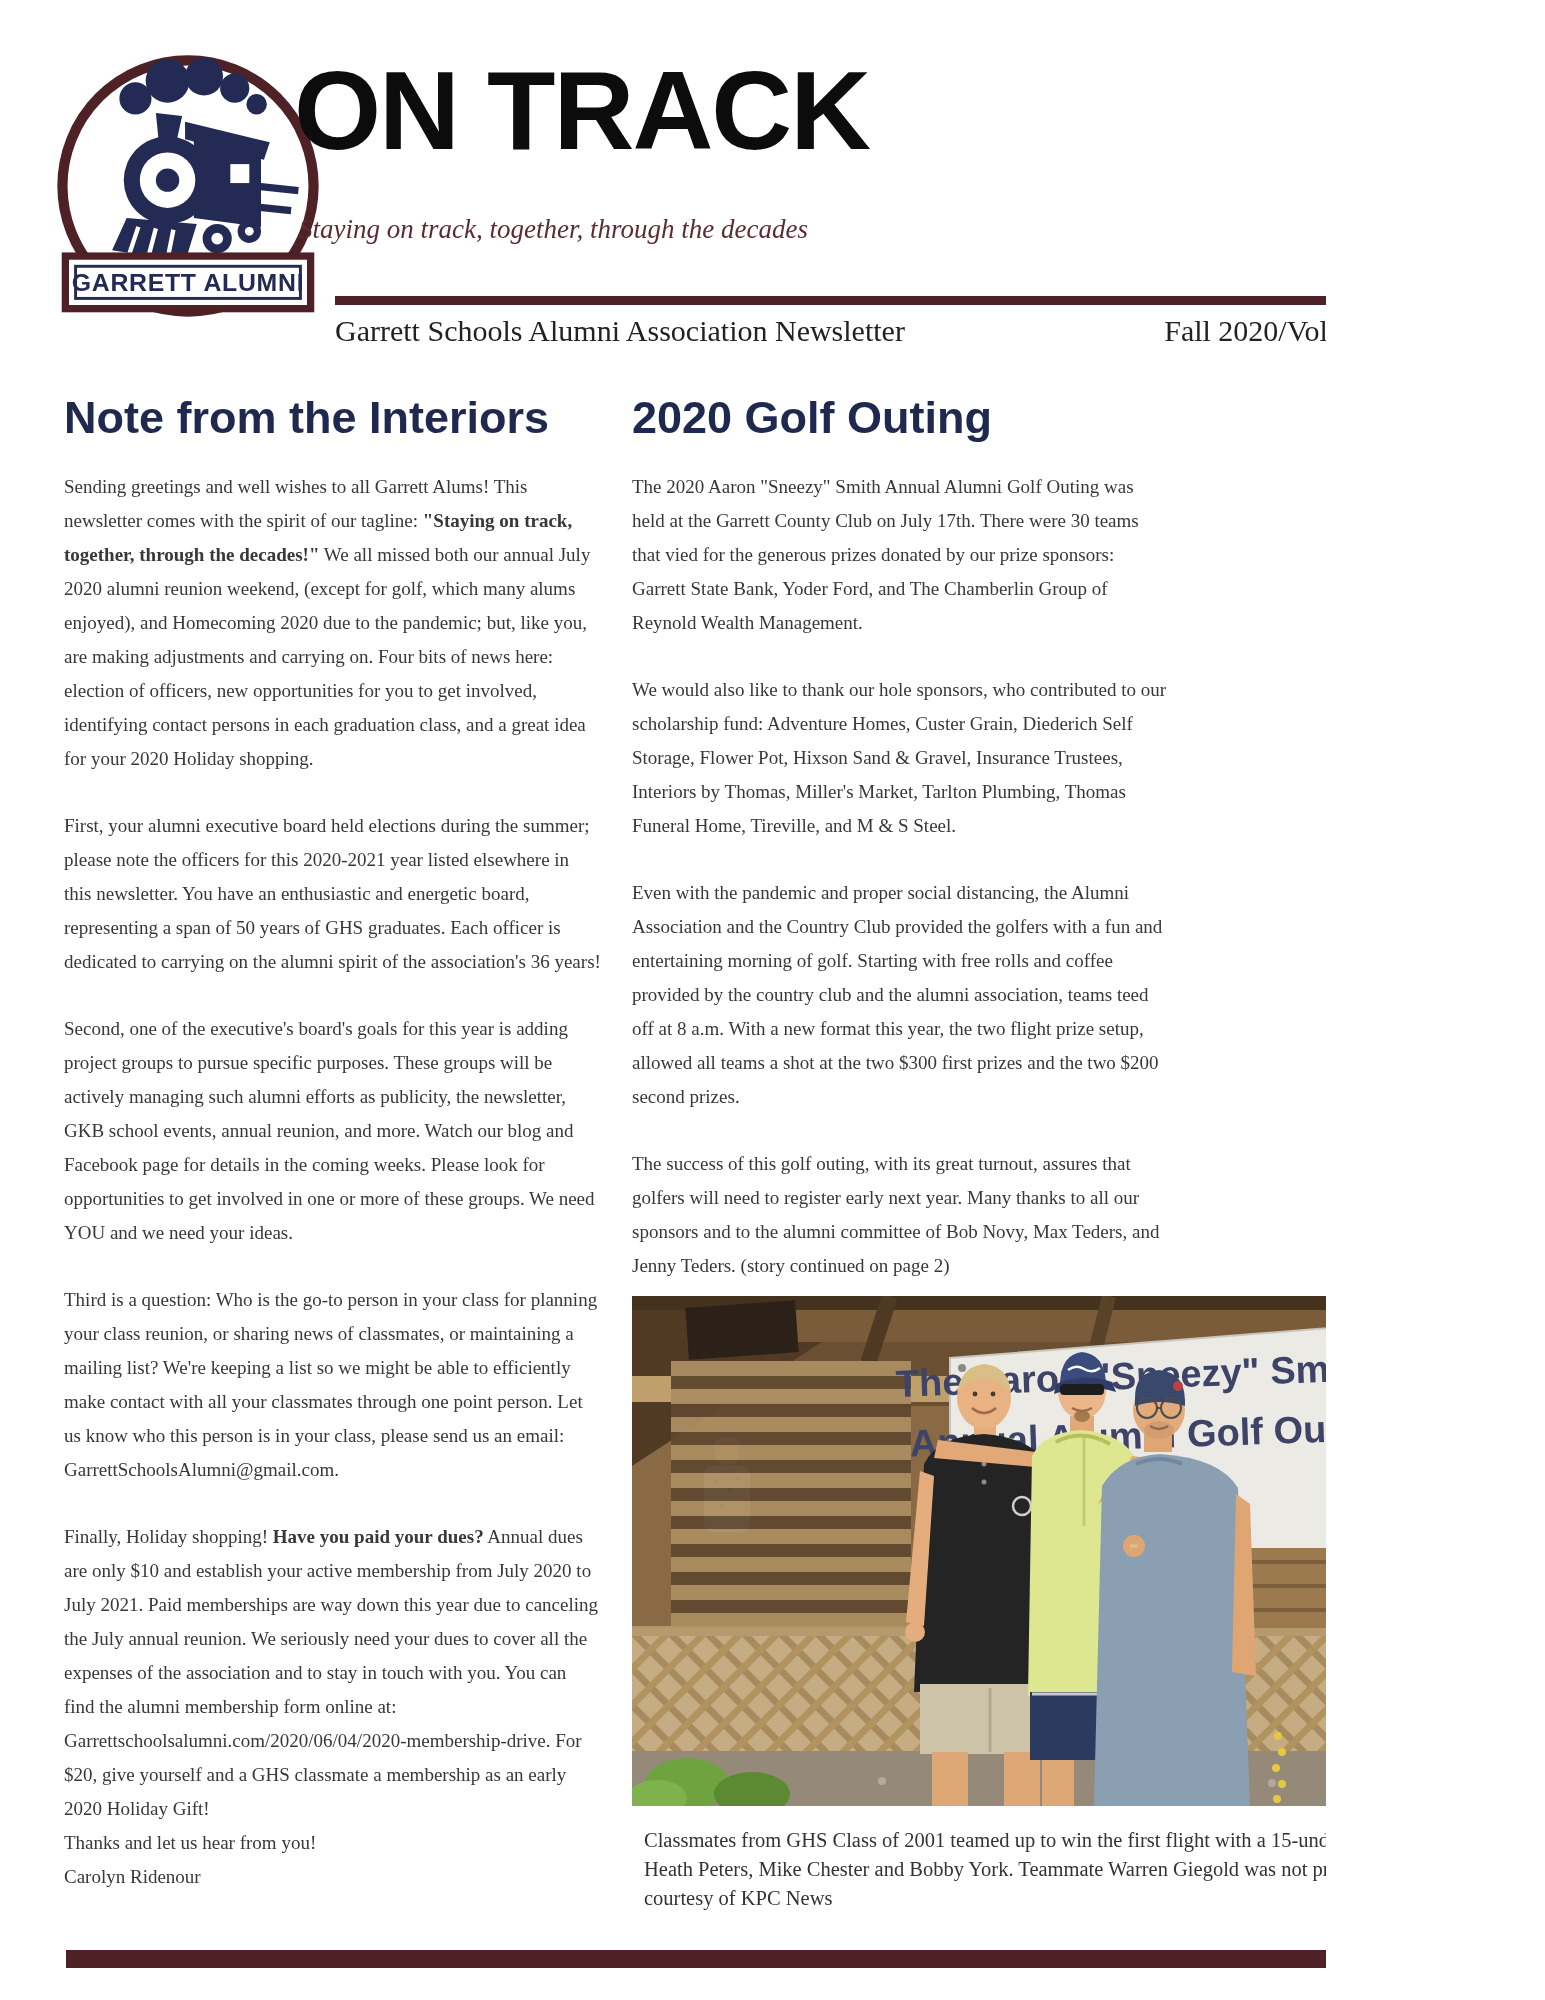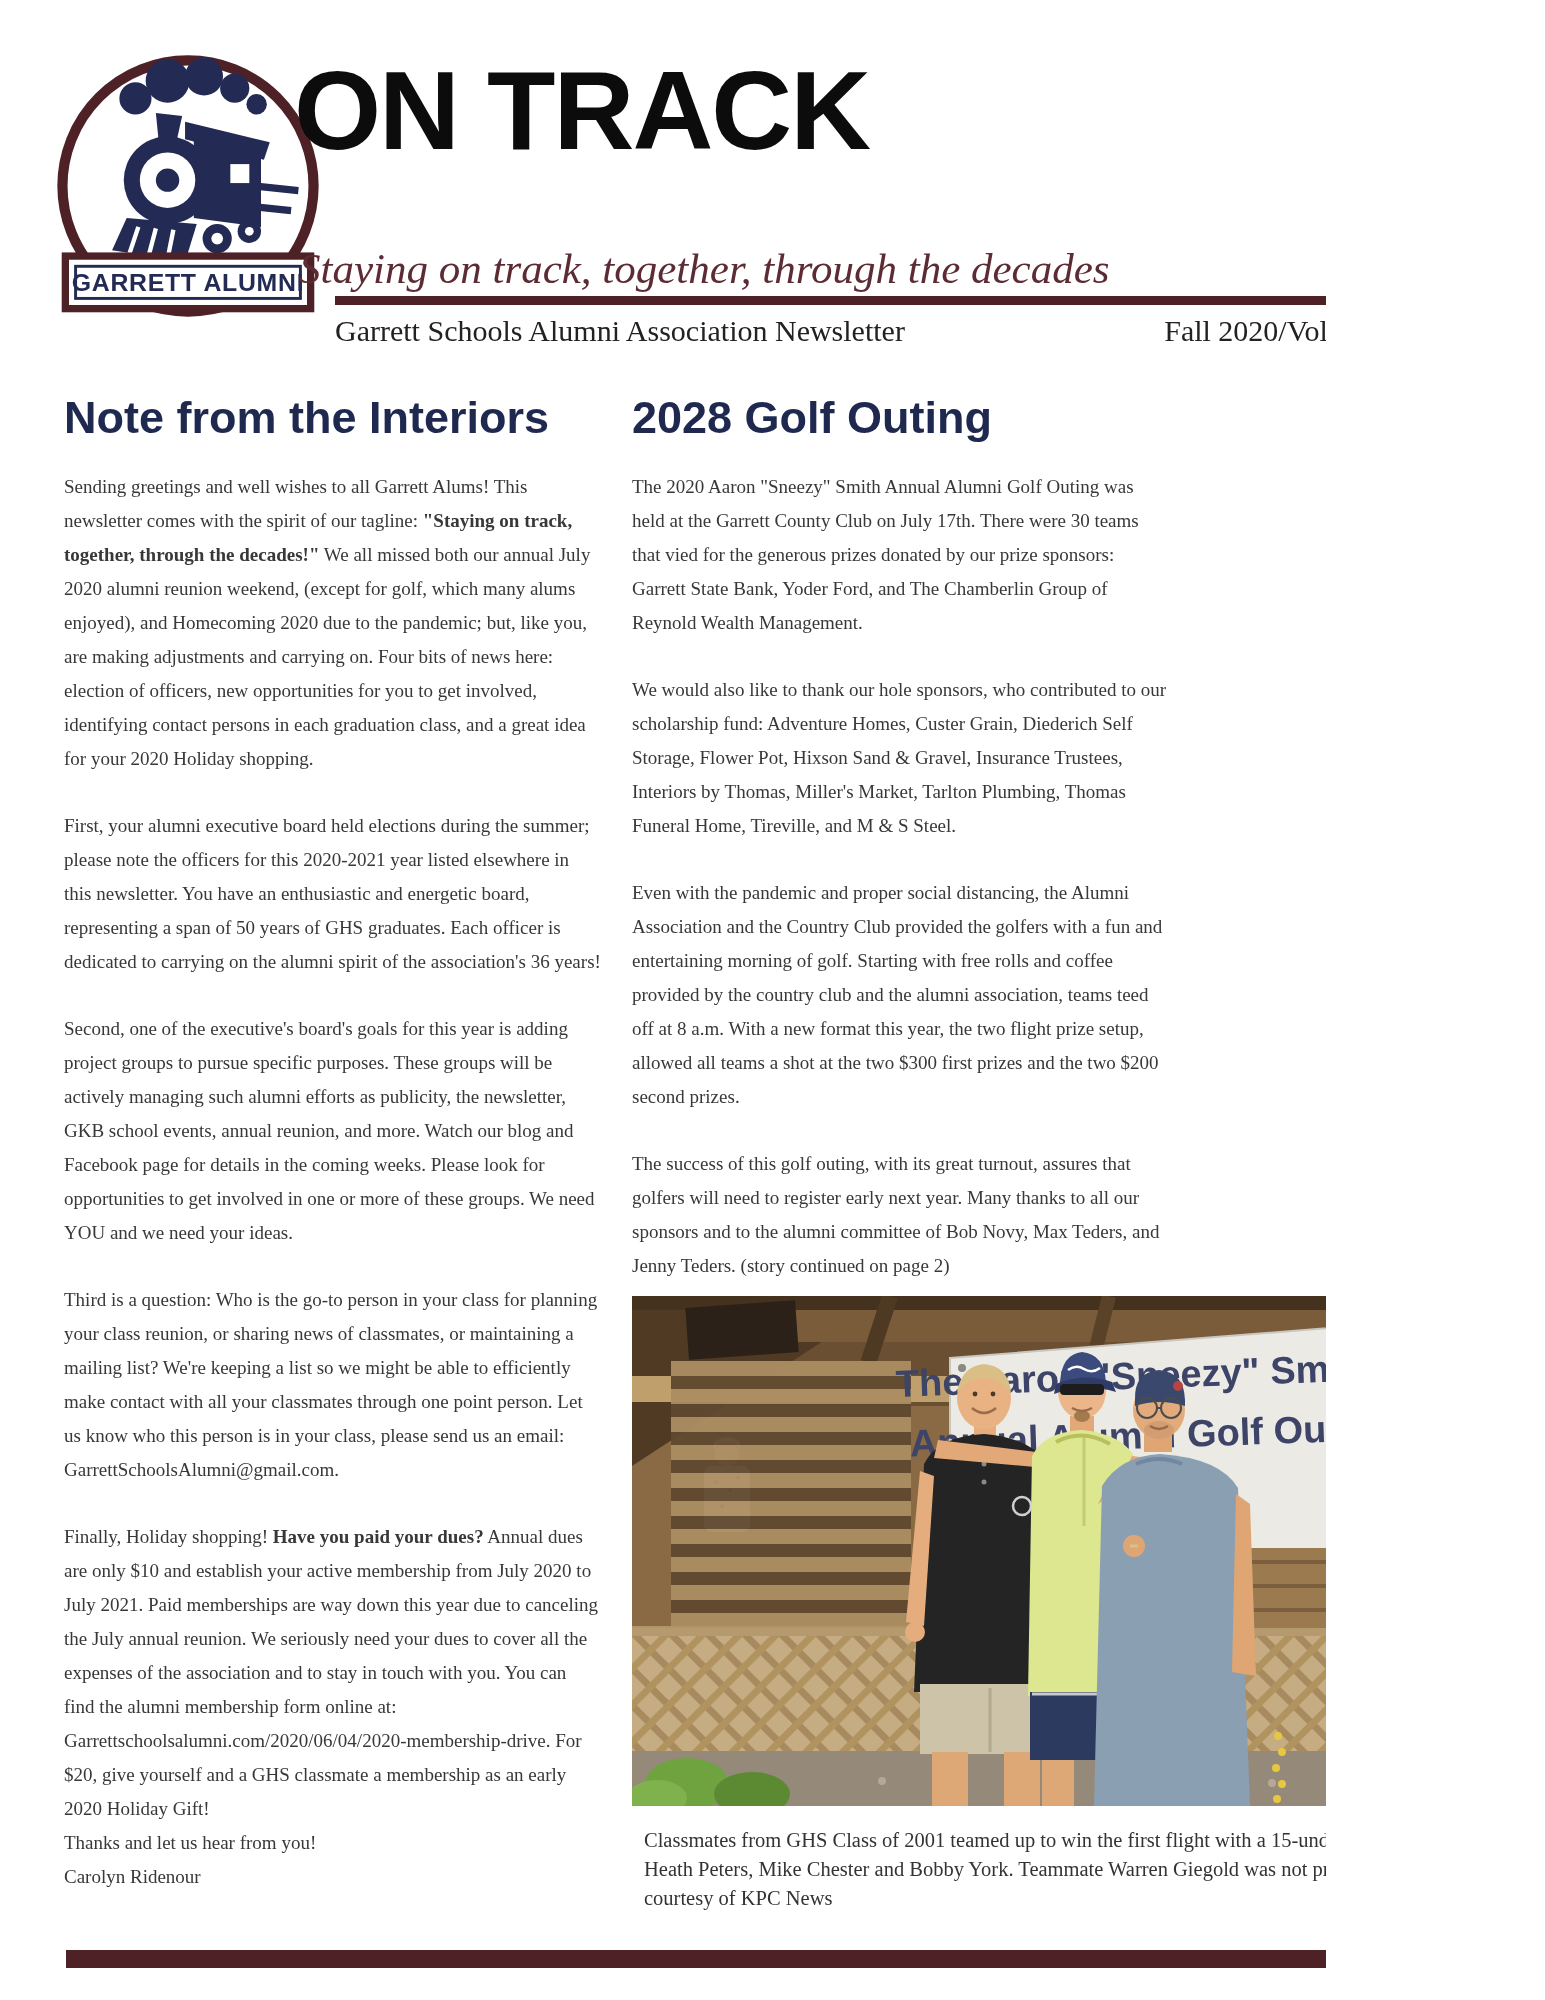--- a/index.html
+++ b/index.html
@@ -4,23 +4,23 @@
 <style>
   html,body{margin:0;padding:0;background:#ffffff;}
   .page{position:relative;width:1326px;height:2000px;background:#ffffff;overflow:hidden;
         font-family:"Liberation Serif",serif;color:#383838;}
   
   .logo{position:absolute;left:42px;top:40px;width:292px;height:292px;}
   .logo svg{width:100%;height:100%;}
   .title{position:absolute;left:294px;top:52px;margin:0;
          font-family:"Liberation Sans",sans-serif;font-weight:bold;
          font-size:112px;line-height:1.05;letter-spacing:-2px;color:#0c0c0c;}
-  .tagline{position:absolute;left:299px;top:244px;
+  .tagline{position:absolute;left:299px;top:214px;
            font-family:"Liberation Serif",serif;font-style:italic;
-           font-size:43px;color:#5c2b33;}
+           font-size:27px;color:#5c2b33;}
   .mast-rule{position:absolute;left:335px;top:296px;width:1147px;height:9px;background:#4e2127;}
   .issue-line{position:absolute;left:335px;top:314px;width:1147px;
               display:flex;justify-content:space-between;
               font-size:30px;color:#222222;}
   
   .col{position:absolute;top:392px;}
   .col.left{left:64px;width:537px;}
   .col.right{left:632px;width:536px;}
   .col h2{margin:0 0 26px 0;font-family:"Liberation Sans",sans-serif;
           font-weight:bold;font-size:45px;letter-spacing:0;color:#1f2950;}
@@ -104,21 +104,21 @@
         <p><span>First, your alumni executive board held elections during the summer; please note the officers for this 2020-2021 year listed elsewhere in this newsletter.  You have an enthusiastic and energetic board, representing a span of 50 years of GHS graduates.  Each officer is dedicated to carrying on the alumni spirit of the association's 36 years!</span></p>
         <p><span>Second, one of the executive's board's goals for this year is adding project groups to pursue specific purposes.  These groups will be actively managing such alumni efforts as publicity, the newsletter, GKB school events, annual reunion, and more.  Watch our blog and Facebook page for details in the coming weeks.  Please look for opportunities to get involved in one or more of these groups.  We need YOU and we need your ideas.</span></p>
         <p><span>Third is a question: Who is the go-to person in your class for planning your class reunion, or sharing news of classmates, or maintaining a mailing list?  We're keeping a list so we might be able to efficiently make contact with all your classmates through one point person.  Let us know who this person is in your class, please send us an email: GarrettSchoolsAlumni@gmail.com.</span></p>
         <p><span>Finally, Holiday shopping!  </span><b>Have you paid your dues?</b><span>  Annual dues are only $10 and establish your active membership from July 2020 to July 2021.  Paid memberships are way down this year due to canceling the July annual reunion.  We seriously need your dues to cover all the expenses of the association and to stay in touch with you.  You can find the alumni membership form online at: Garrettschoolsalumni.com/2020/06/04/2020-membership-drive. For $20, give yourself and a GHS classmate a membership as an early 2020 Holiday Gift!
 Thanks and let us hear from you!
 Carolyn Ridenour</span></p>
       </div>
   </section>
 
   <section class="col right">
-    <h2>2028 Golf Outing</h2>
+    <h2>2020 Golf Outing</h2>
     <div class="body-text">
         <p><span>The 2020 Aaron "Sneezy" Smith Annual Alumni Golf Outing was held at the Garrett County Club on July 17th. There were 30 teams that vied for the generous prizes donated by our prize sponsors: Garrett State Bank, Yoder Ford, and The Chamberlin Group of Reynold Wealth Management.</span></p>
         <p><span>We would also like to thank our hole sponsors, who contributed to our scholarship fund:  Adventure Homes, Custer Grain, Diederich Self Storage, Flower Pot, Hixson Sand &amp; Gravel, Insurance Trustees, Interiors by Thomas, Miller's Market, Tarlton Plumbing, Thomas Funeral Home, Tireville, and M &amp; S Steel.</span></p>
         <p><span>Even with the pandemic and proper social distancing, the Alumni Association and the Country Club provided the golfers with a fun and entertaining morning of golf.   Starting with free rolls and coffee provided by the country club and the alumni association, teams teed off at 8 a.m.  With a new format this year, the two flight prize setup, allowed all teams a shot at the two $300 first prizes and the two $200 second prizes.</span></p>
         <p><span>The success of this golf outing, with its great turnout, assures that golfers will need to register early next year. Many thanks to all our sponsors and to the alumni committee of Bob Novy, Max Teders, and Jenny Teders.  (story continued on page 2)</span></p>
       </div>
   </section>
 
   <figure class="photo">
     <svg viewBox="0 0 850 510" preserveAspectRatio="none">

